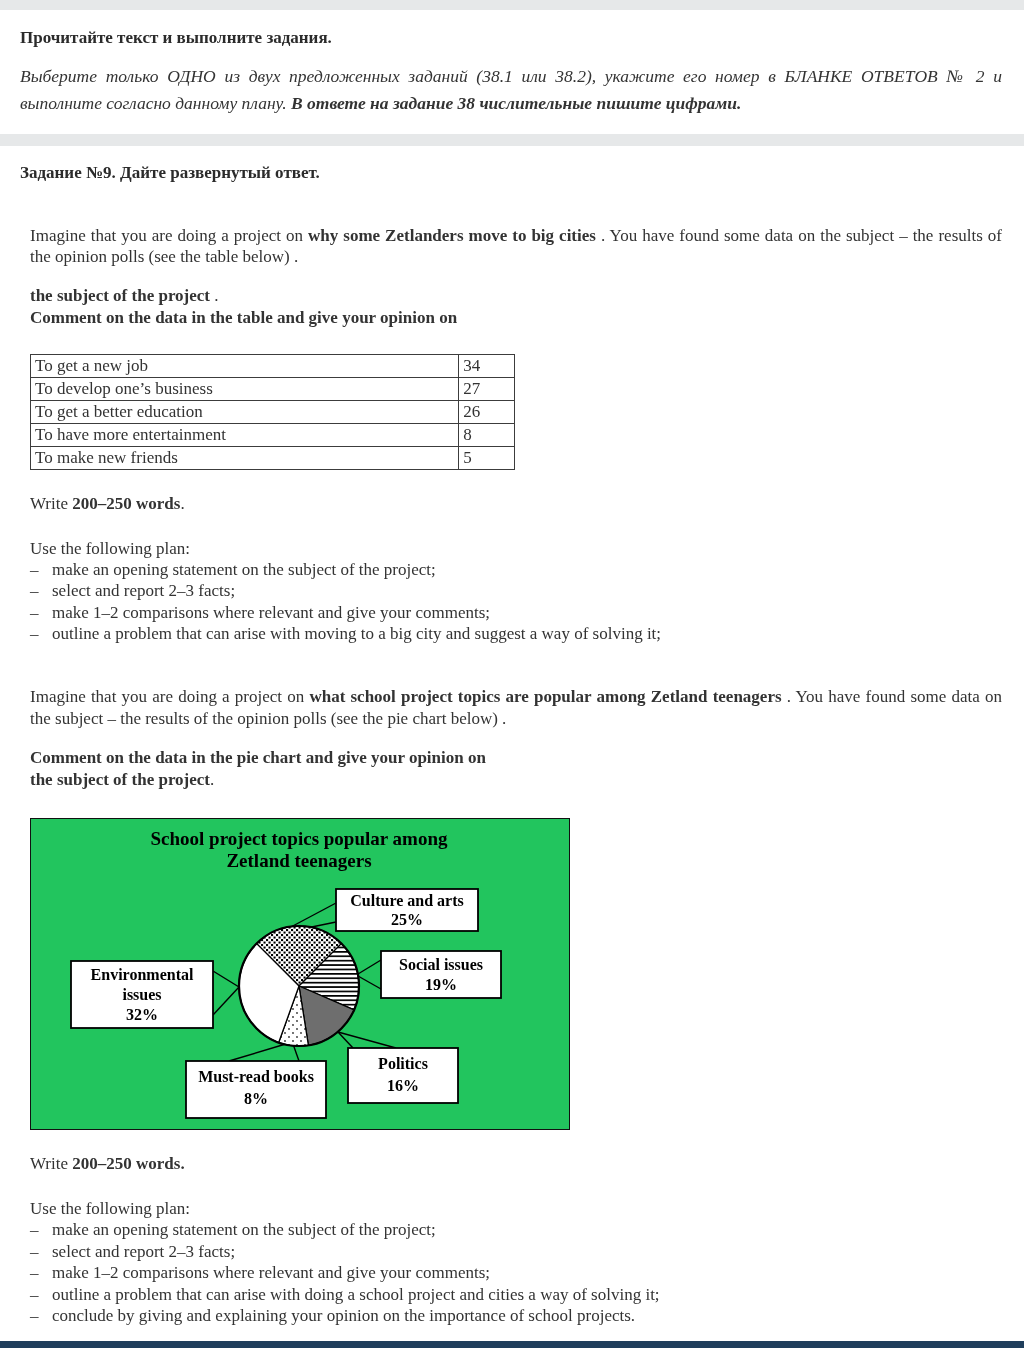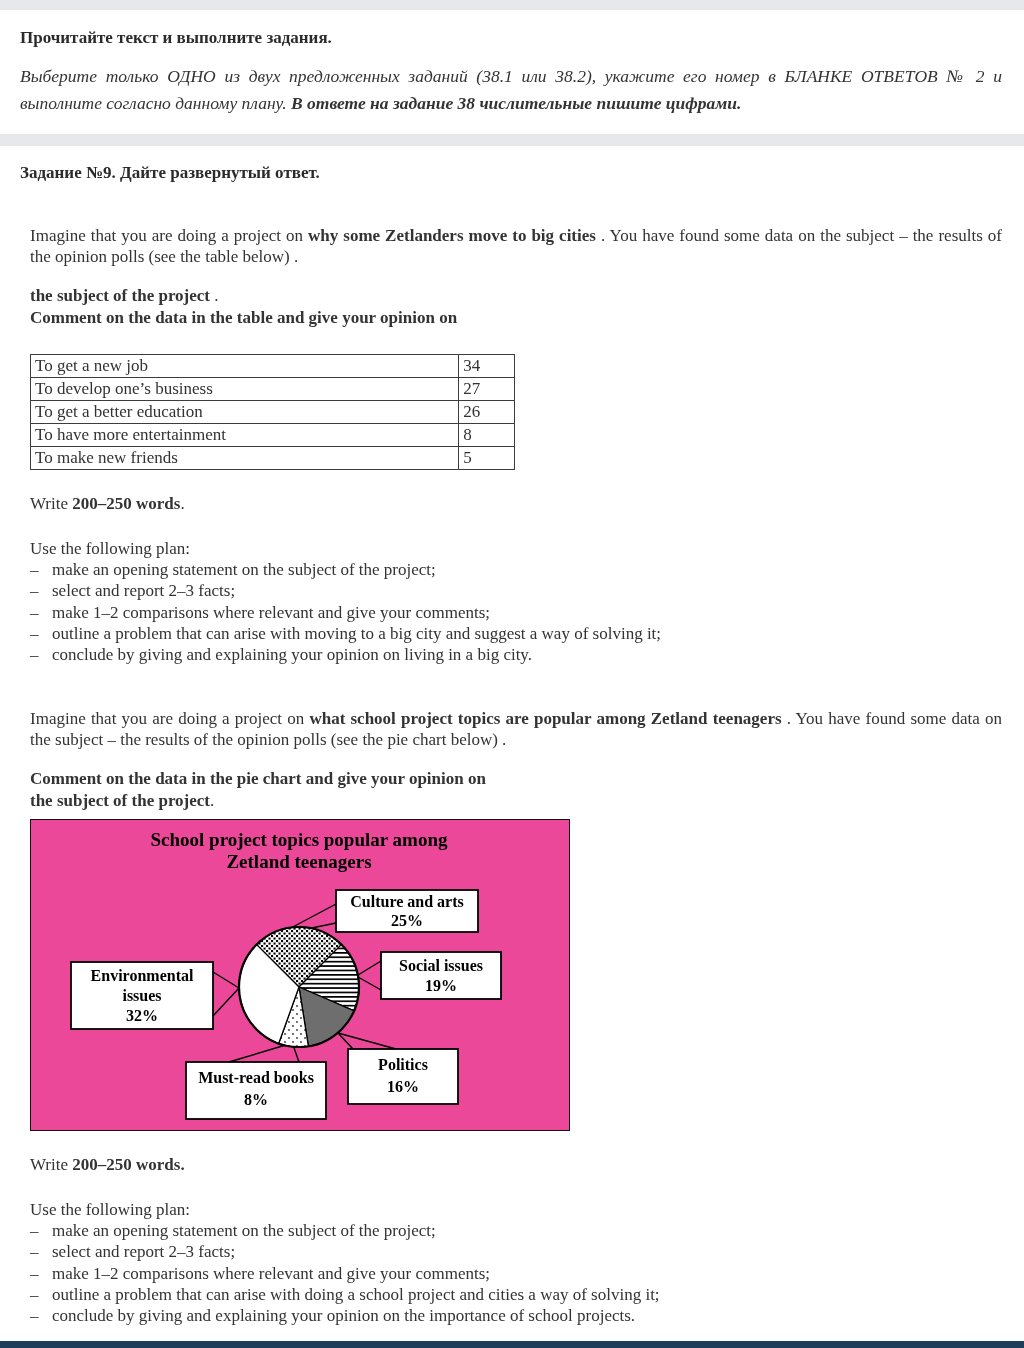--- a/index.html
+++ b/index.html
@@ -28,21 +28,21 @@
     text-align:left;vertical-align:middle;color:#333;font-weight:normal;
   }
   table.reasons th{font-weight:bold;}
   table.reasons .col-reason{width:215px;}
   .write-line{font-size:17px;margin-top:24px;color:#333;}
   .plan{margin-top:25px;}
   .plan-heading{font-size:17px;color:#333;}
   .plan-item{font-size:17px;line-height:1.26;color:#333;}
   .plan-item .dash{display:inline-block;width:22px;}
   .chart-frame{
-    width:538px;height:310px;border:1.6px solid #111;margin-top:7px;background:#ec4899;
+    width:538px;height:310px;border:1.6px solid #111;margin-top:28px;background:#22c55e;
   }
   .chart-frame svg{display:block;}
   .svg-title{font:bold 19px "Liberation Serif",serif;}
   .svg-label{font:bold 16px "Liberation Serif",serif;}
   .bottom-bar{position:absolute;left:0;bottom:0;width:1024px;height:7px;background:#1f3e5c;}
 </style>
 </head>
 <body>
 
 <div class="band band-top"></div>
@@ -89,21 +89,20 @@
       </table>
 
     <div class="write-line"><span>Write </span><span class="b">200–250 words</span><span>.</span></div>
 
     <div class="plan">
       <div class="plan-heading">Use the following plan:</div>
       <div class="plan-item"><span class="dash">–</span><span>make an opening statement on the subject of the project;</span></div>
       <div class="plan-item"><span class="dash">–</span><span>select and report 2–3 facts;</span></div>
       <div class="plan-item"><span class="dash">–</span><span>make 1–2 comparisons where relevant and give your comments;</span></div>
       <div class="plan-item"><span class="dash">–</span><span>outline a problem that can arise with moving to a big city and suggest a way of solving it;</span></div>
-      <div class="plan-item"><span class="dash">–</span><span>conclude by giving and explaining your opinion on living in a big city.</span></div>
     </div>
 
     <p class="para para-2"><span>Imagine that you are doing a project on </span><span class="b">what school project topics are popular among Zetland teenagers</span><span> . You have found some data on the subject – the results of the opinion polls (see the pie chart below) .</span></p>
     <div class="bold-line">Comment on the data in the pie chart and give your opinion on</div>
     <div class="bold-line"><span class="b">the subject of the project</span><span style="font-weight:normal">.</span></div>
 
     <div class="chart-frame">
       <svg width="538" height="310" viewBox="0 0 538 310">
         <defs>
           <pattern id="patCulture" width="5" height="5" patternUnits="userSpaceOnUse">

